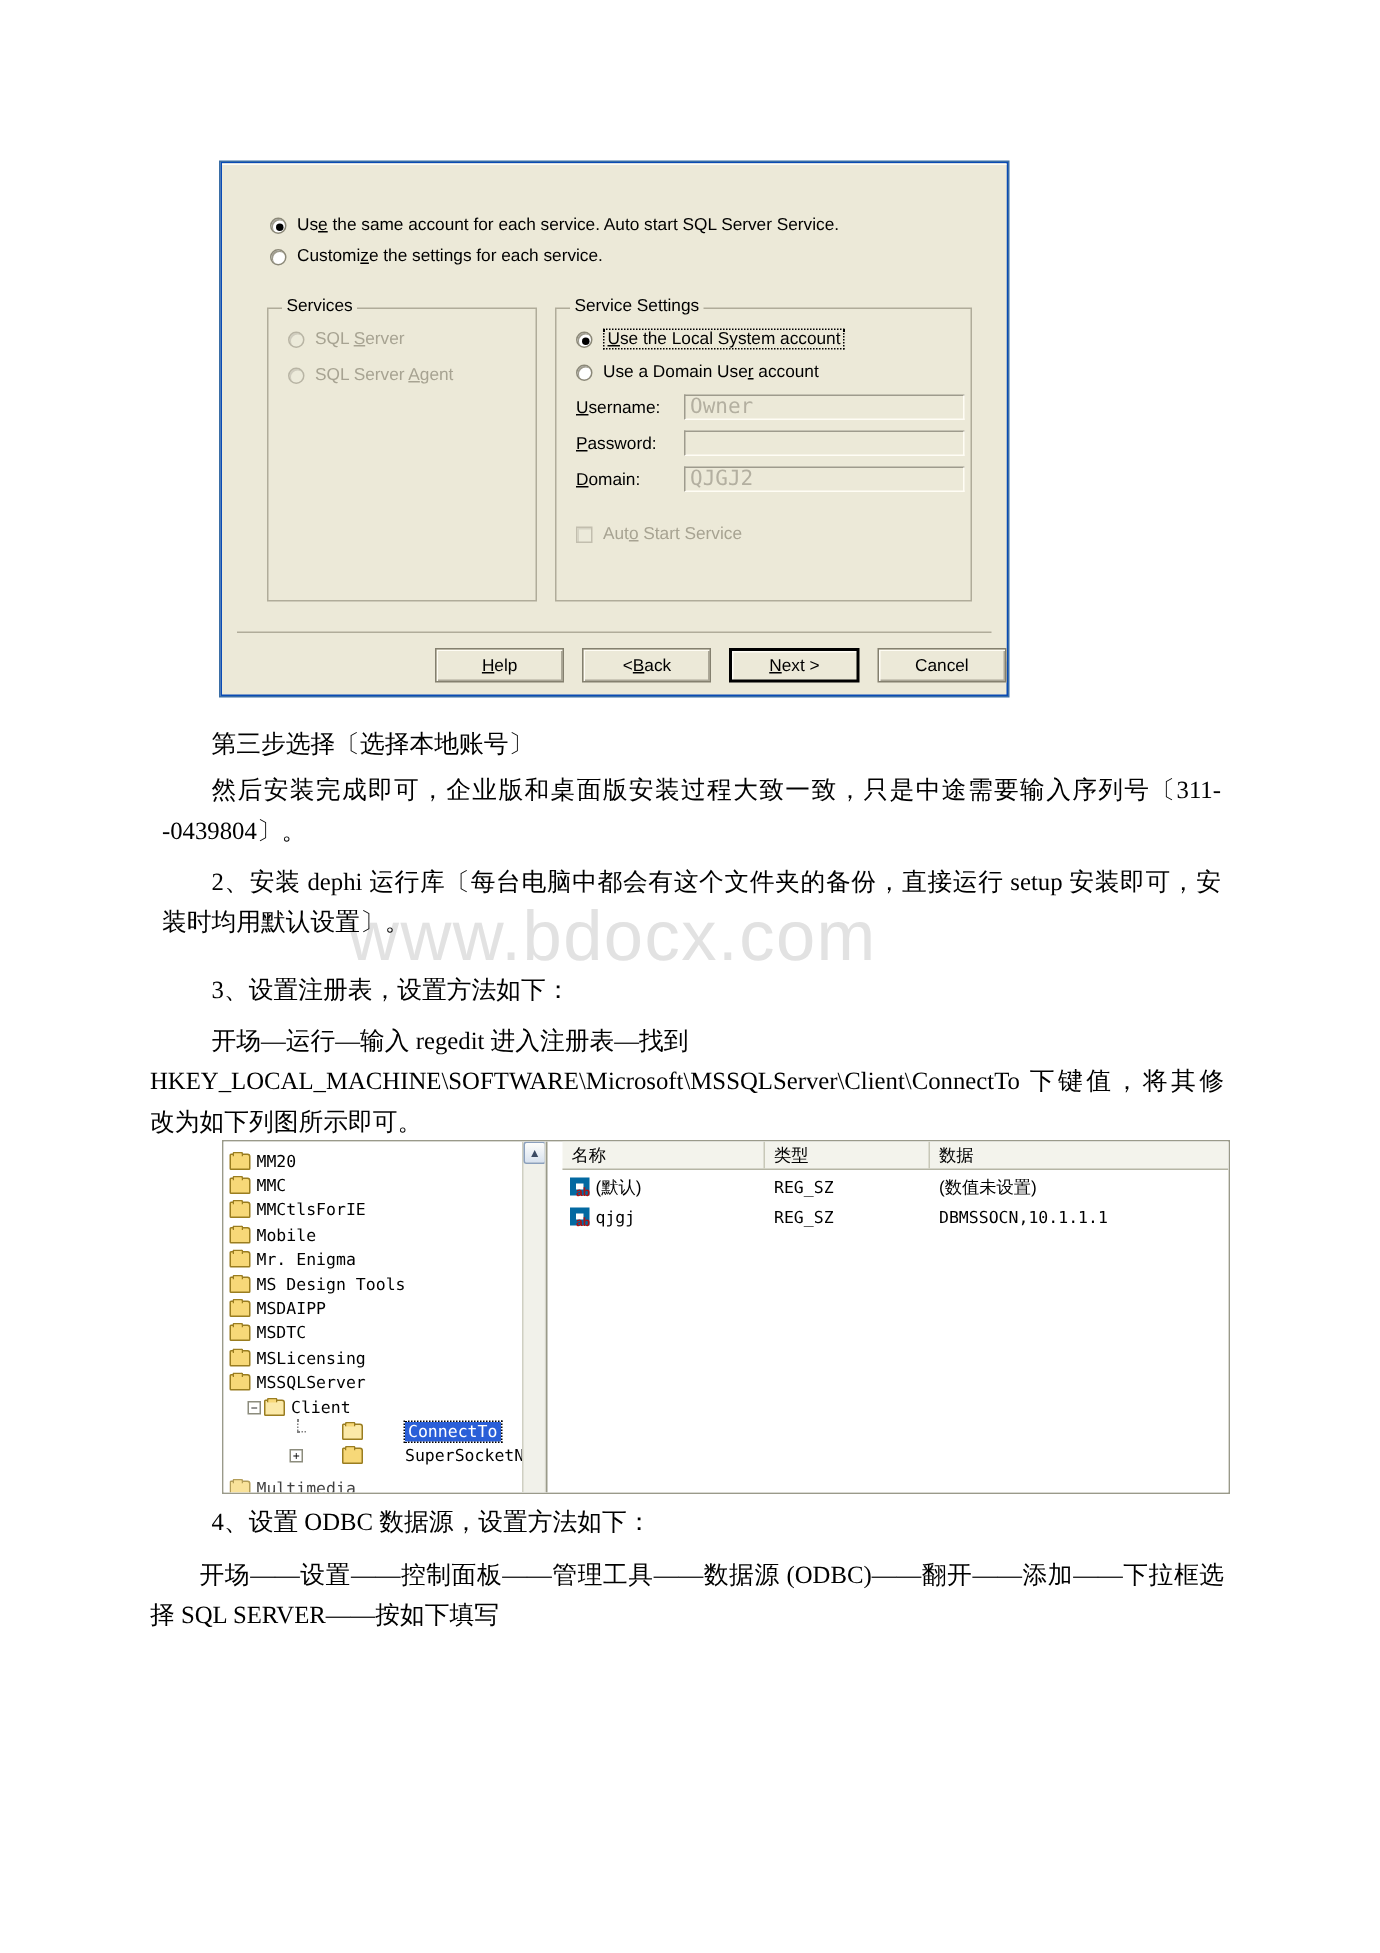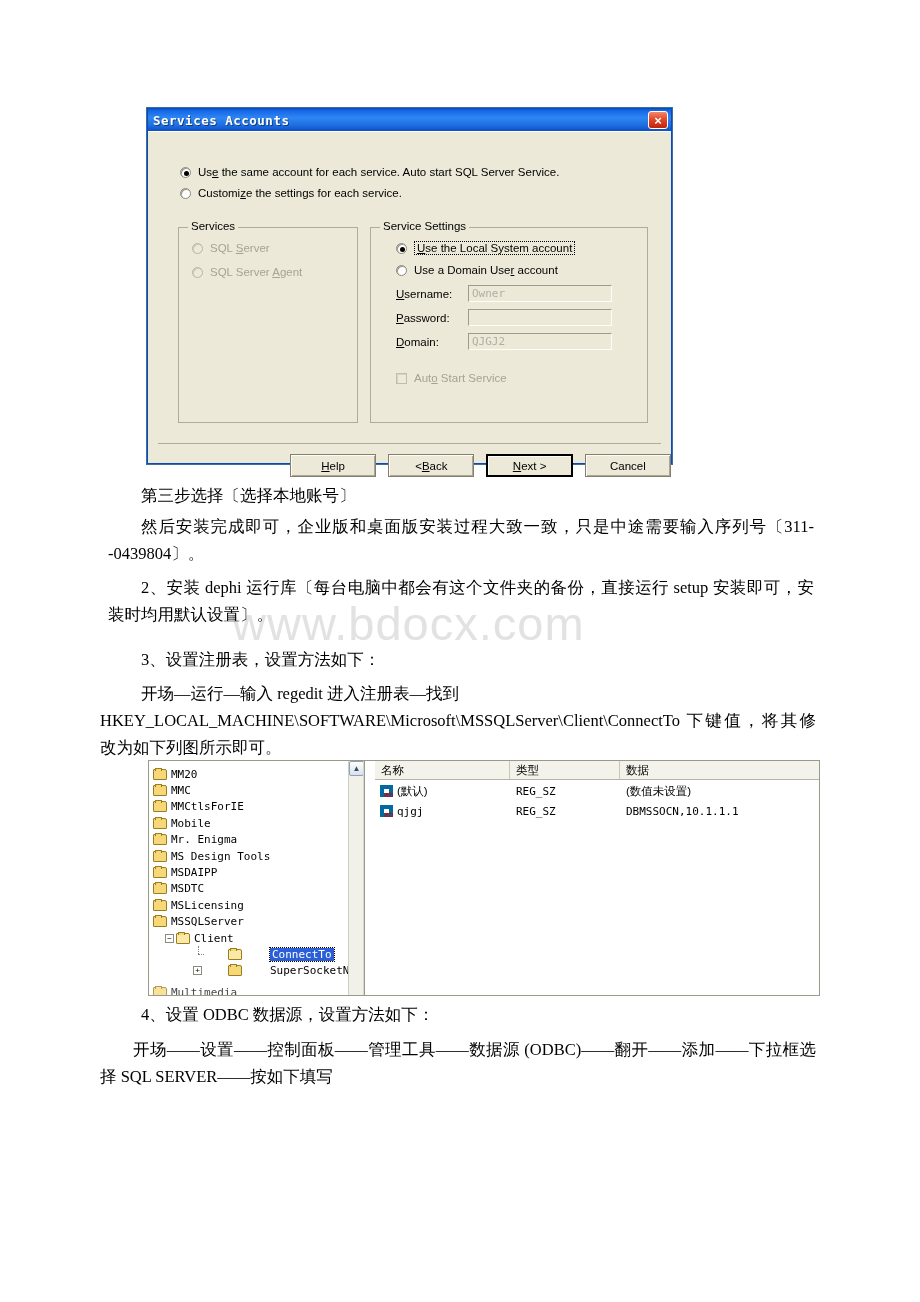--- a/index.html
+++ b/index.html
@@ -116,39 +116,39 @@
   }
   .groupbox .gb-title{
     position:absolute;
     top:-8px; left:9px;
     background:#ece9d8;
     padding:0 3px;
     font-size:11.5px; color:#000;
     white-space:nowrap;
   }
   #services-group{ left:30px; top:95px; width:180px; height:196px; }
-  #settings-group{ left:222px; top:95px; width:278px; height:196px;padding-left:12px; }
+  #settings-group{ left:222px; top:95px; width:278px; height:196px; }
 
   .svc-item{ display:flex; align-items:center; margin:0 0 12px 13px; }
 
   .set-radio-row{ display:flex; align-items:center; margin:0 0 9px 13px; }
   .focus-box{
     border:1px dotted #000;
     padding:0 2px;
   }
 
   .field-row{ display:flex; align-items:center; margin:0 0 7px 13px; }
   .field-label{ width:72px; font-size:11.5px; color:#000; }
   .txt-input{
-    width:144px; height:17px;
+    width:187px; height:17px;
     background:#ece9d8;
     border:1px solid #9e9b8d;
     border-right-color:#fffdf5; border-bottom-color:#fffdf5;
     font-family:"DejaVu Sans Mono", monospace;
-    font-size:11px;
+    font-size:14px;
     color:#b3afa0;
     padding:1px 3px;
     line-height:13px;
     display:flex; align-items:center;
     overflow:hidden;
   }
 
   .chk-row{ display:flex; align-items:center; margin:22px 0 0 13px; }
   .chkbox{
     width:11px; height:11px;
@@ -322,24 +322,20 @@
   }
   .cn{ font-family:"Liberation Sans", sans-serif; font-size:11.5px; }
 </style>
 </head>
 <body>
 
 <div class="watermark">www.bdocx.com</div>
 
 <div class="xp-dialog">
 
-  <div class="xp-titlebar">
-    <span class="xp-title">Services Accounts</span>
-    <div class="xp-close">×</div>
-  </div>
 
   <div class="xp-body">
 
     <div class="top-radios">
 
       <div class="radio-row">
         <span class="radio checked"></span>
         <span class="radio-label"><span>Us</span><span class="u">e</span><span> the same account for each service. Auto start SQL Server Service.</span></span>
       </div>
 

